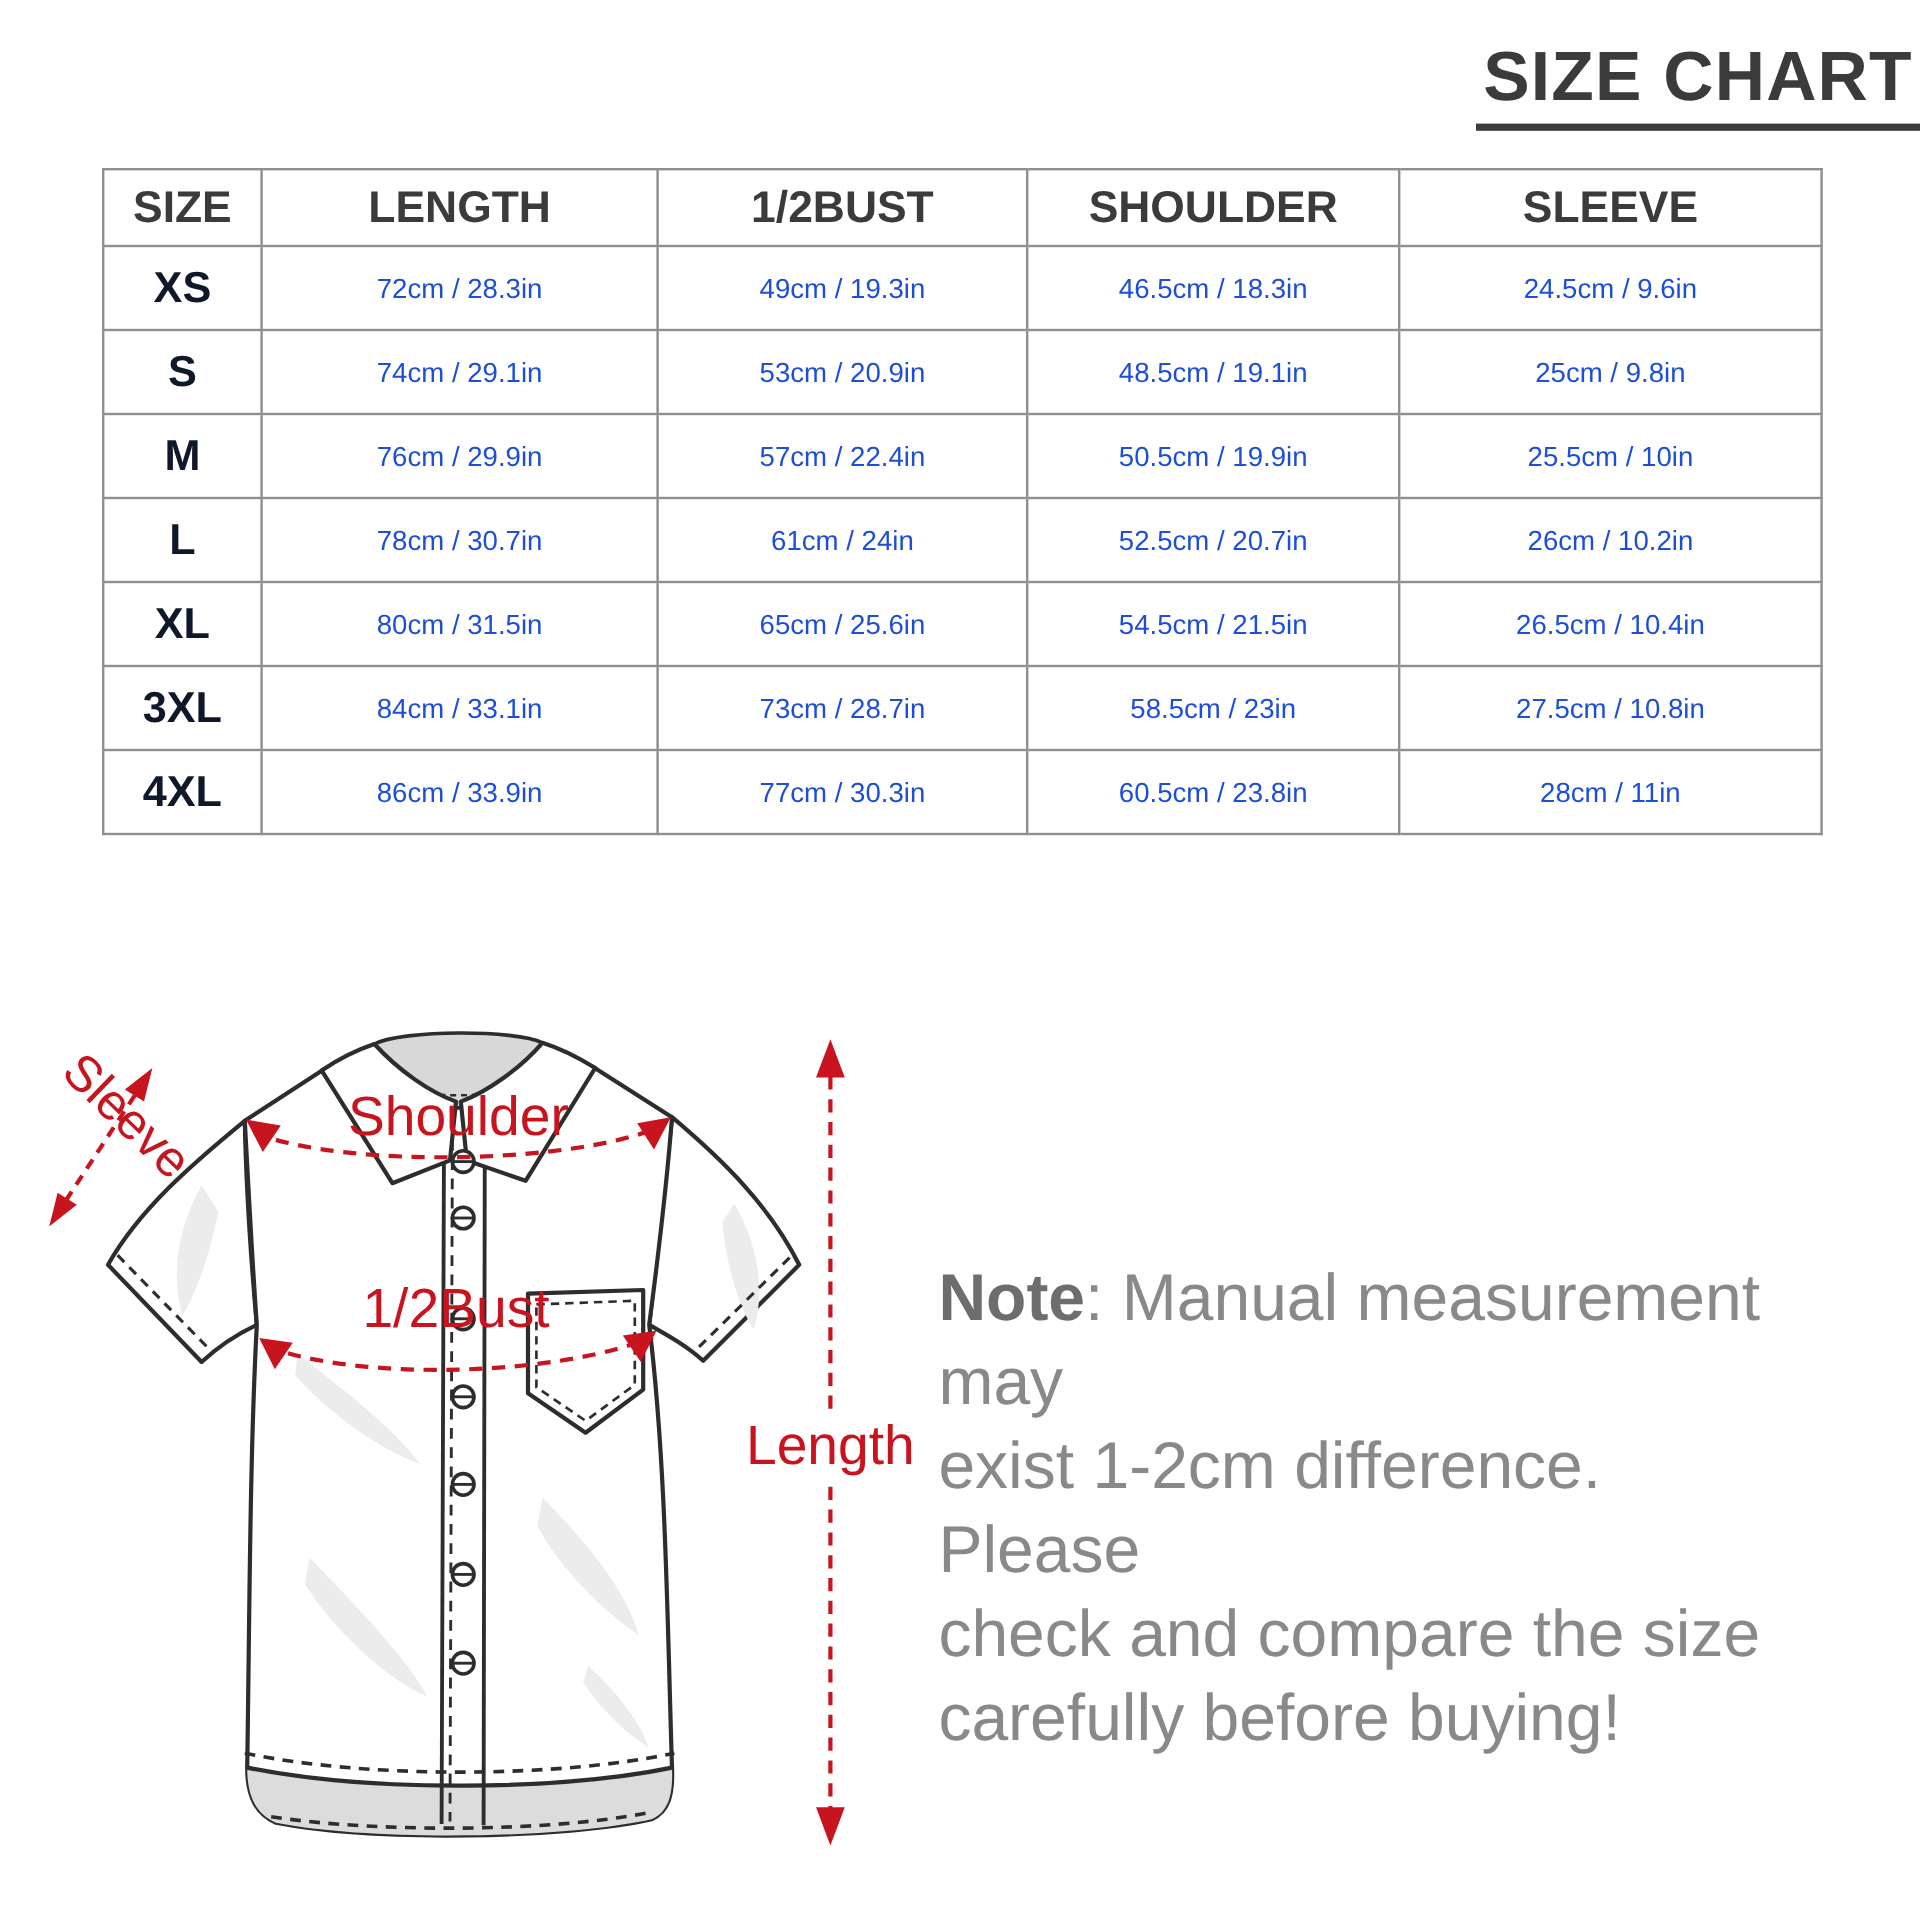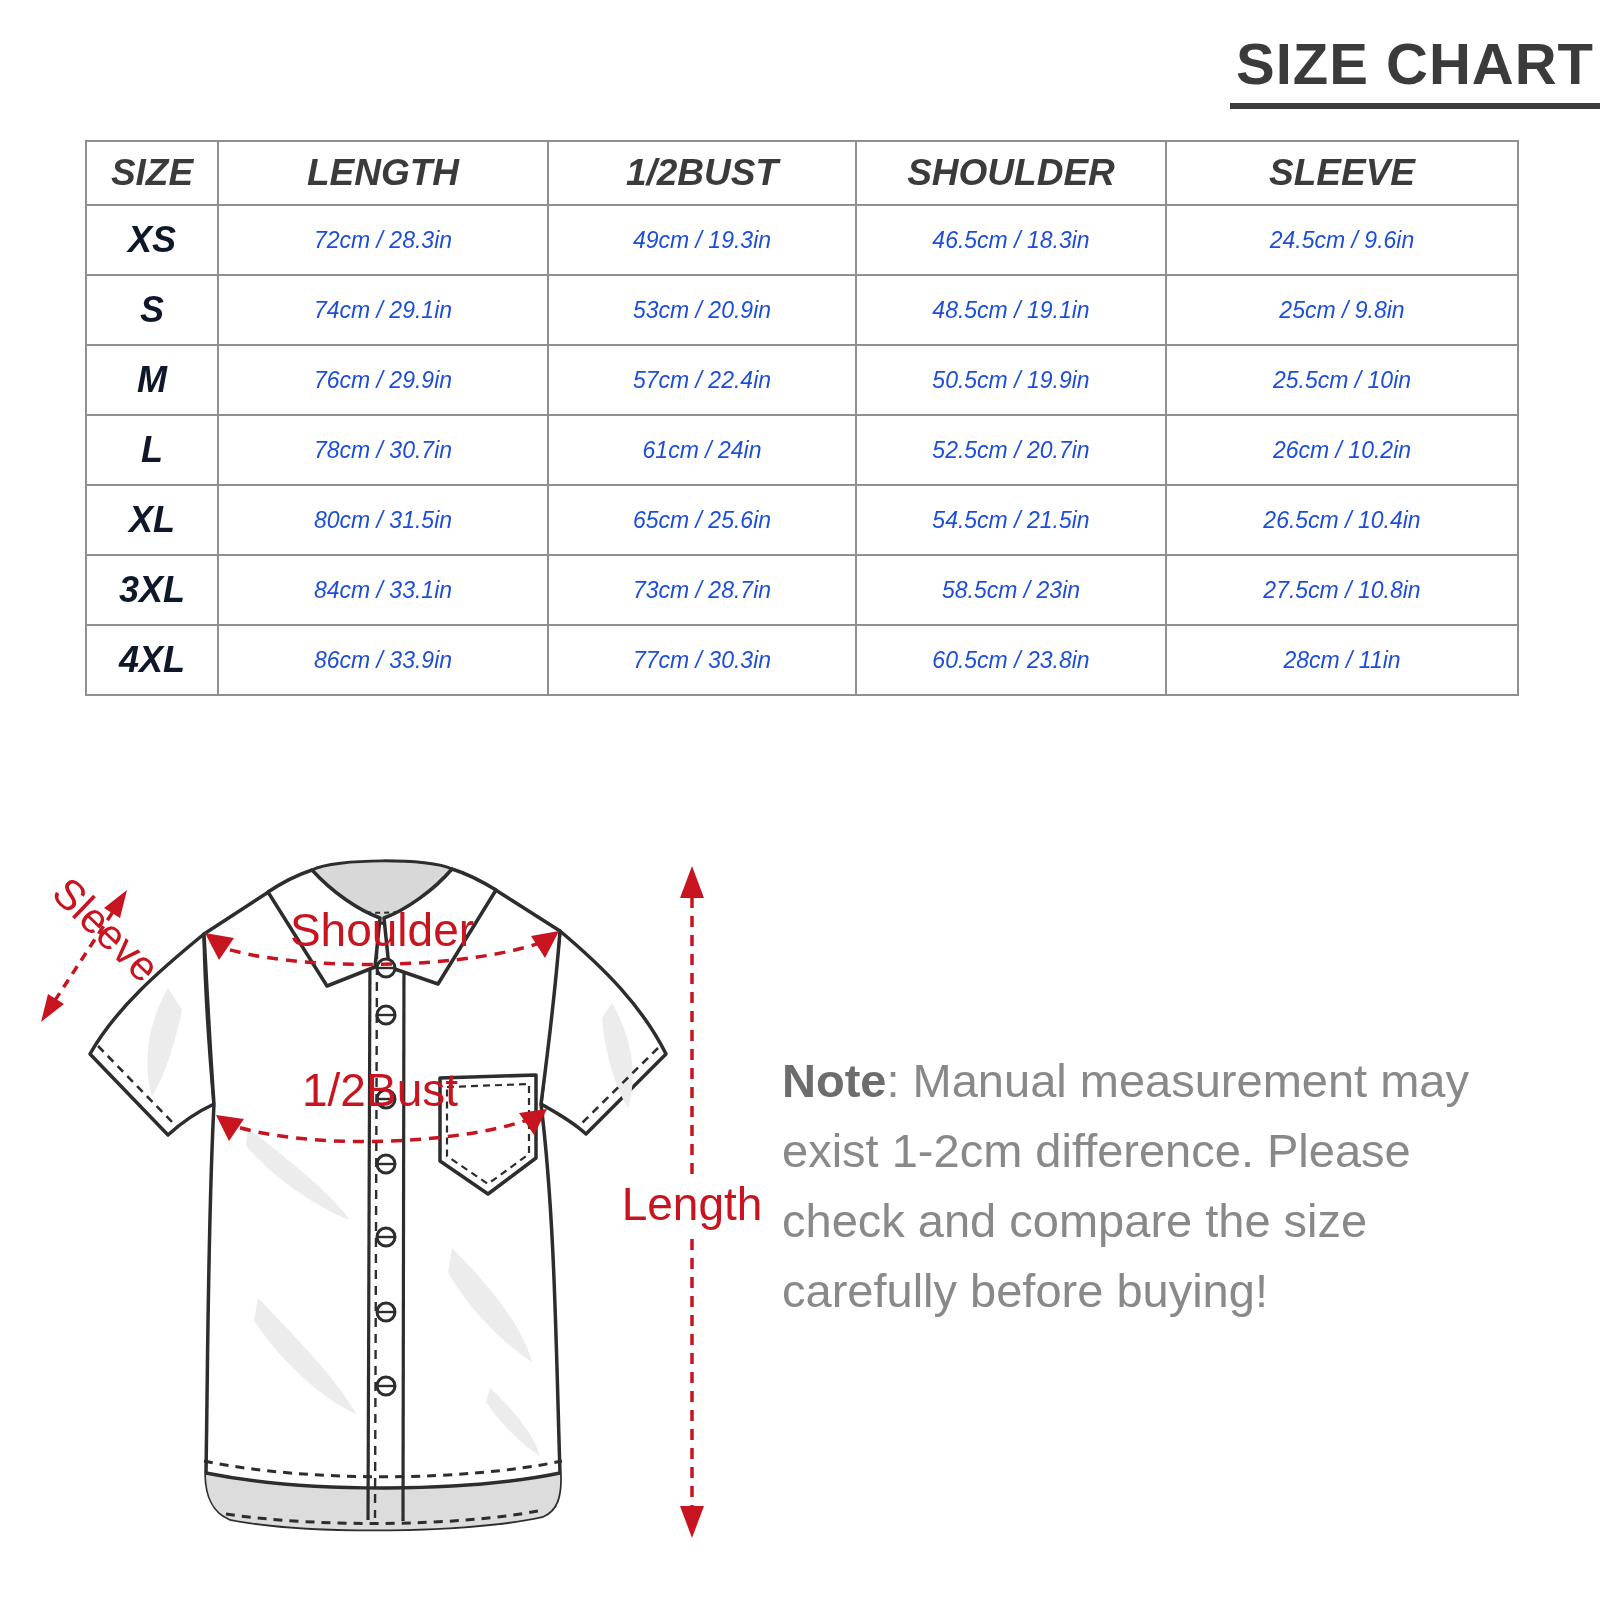--- a/index.html
+++ b/index.html
@@ -13,33 +13,33 @@
     display:inline-block; margin:0; font-size:58px; font-weight:bold; letter-spacing:1px;
     color:#3b3b3b; border-bottom:6px solid #3b3b3b; padding:0 6px 8px 6px; line-height:1.05;
   }
   
   table.size-table {
     position:absolute; left:85px; top:140px; width:1432px;
     border-collapse:collapse; table-layout:fixed;
     border:2px solid #6f6f6f;
   }
   table.size-table th, table.size-table td {
-    border:2px solid #8f8f8f; text-align:center; vertical-align:middle; padding:0;font-style:italic;
+    border:2px solid #8f8f8f; text-align:center; vertical-align:middle; padding:0;
   }
   table.size-table th { height:62px; font-size:37px; font-weight:bold; color:#3b3b3b; }
   table.size-table td { height:68px; font-size:23px; color:#1d4ed8; font-weight:normal; }
   table.size-table td.size-col { font-weight:bold; color:#0f172a; font-size:36px; }
   col.c-size { width:132px; } col.c-length { width:330px; } col.c-bust { width:308px; }
   col.c-shoulder { width:310px; } col.c-sleeve { width:352px; }
   
   .shirt-svg { position:absolute; left:20px; top:828px; }
   
   .note {
     position:absolute; left:782px; top:1046px; width:720px;
-    font-size:47px; line-height:70px; color:#898989;
+    font-size:55px; line-height:70px; color:#898989;
   }
   .note strong { color:#6d6d6d; font-weight:bold; }
 </style>
 </head>
 <body>
 
 <div class="page">
 
   <div class="title-wrap">
     <h1 class="title">SIZE CHART</h1>

